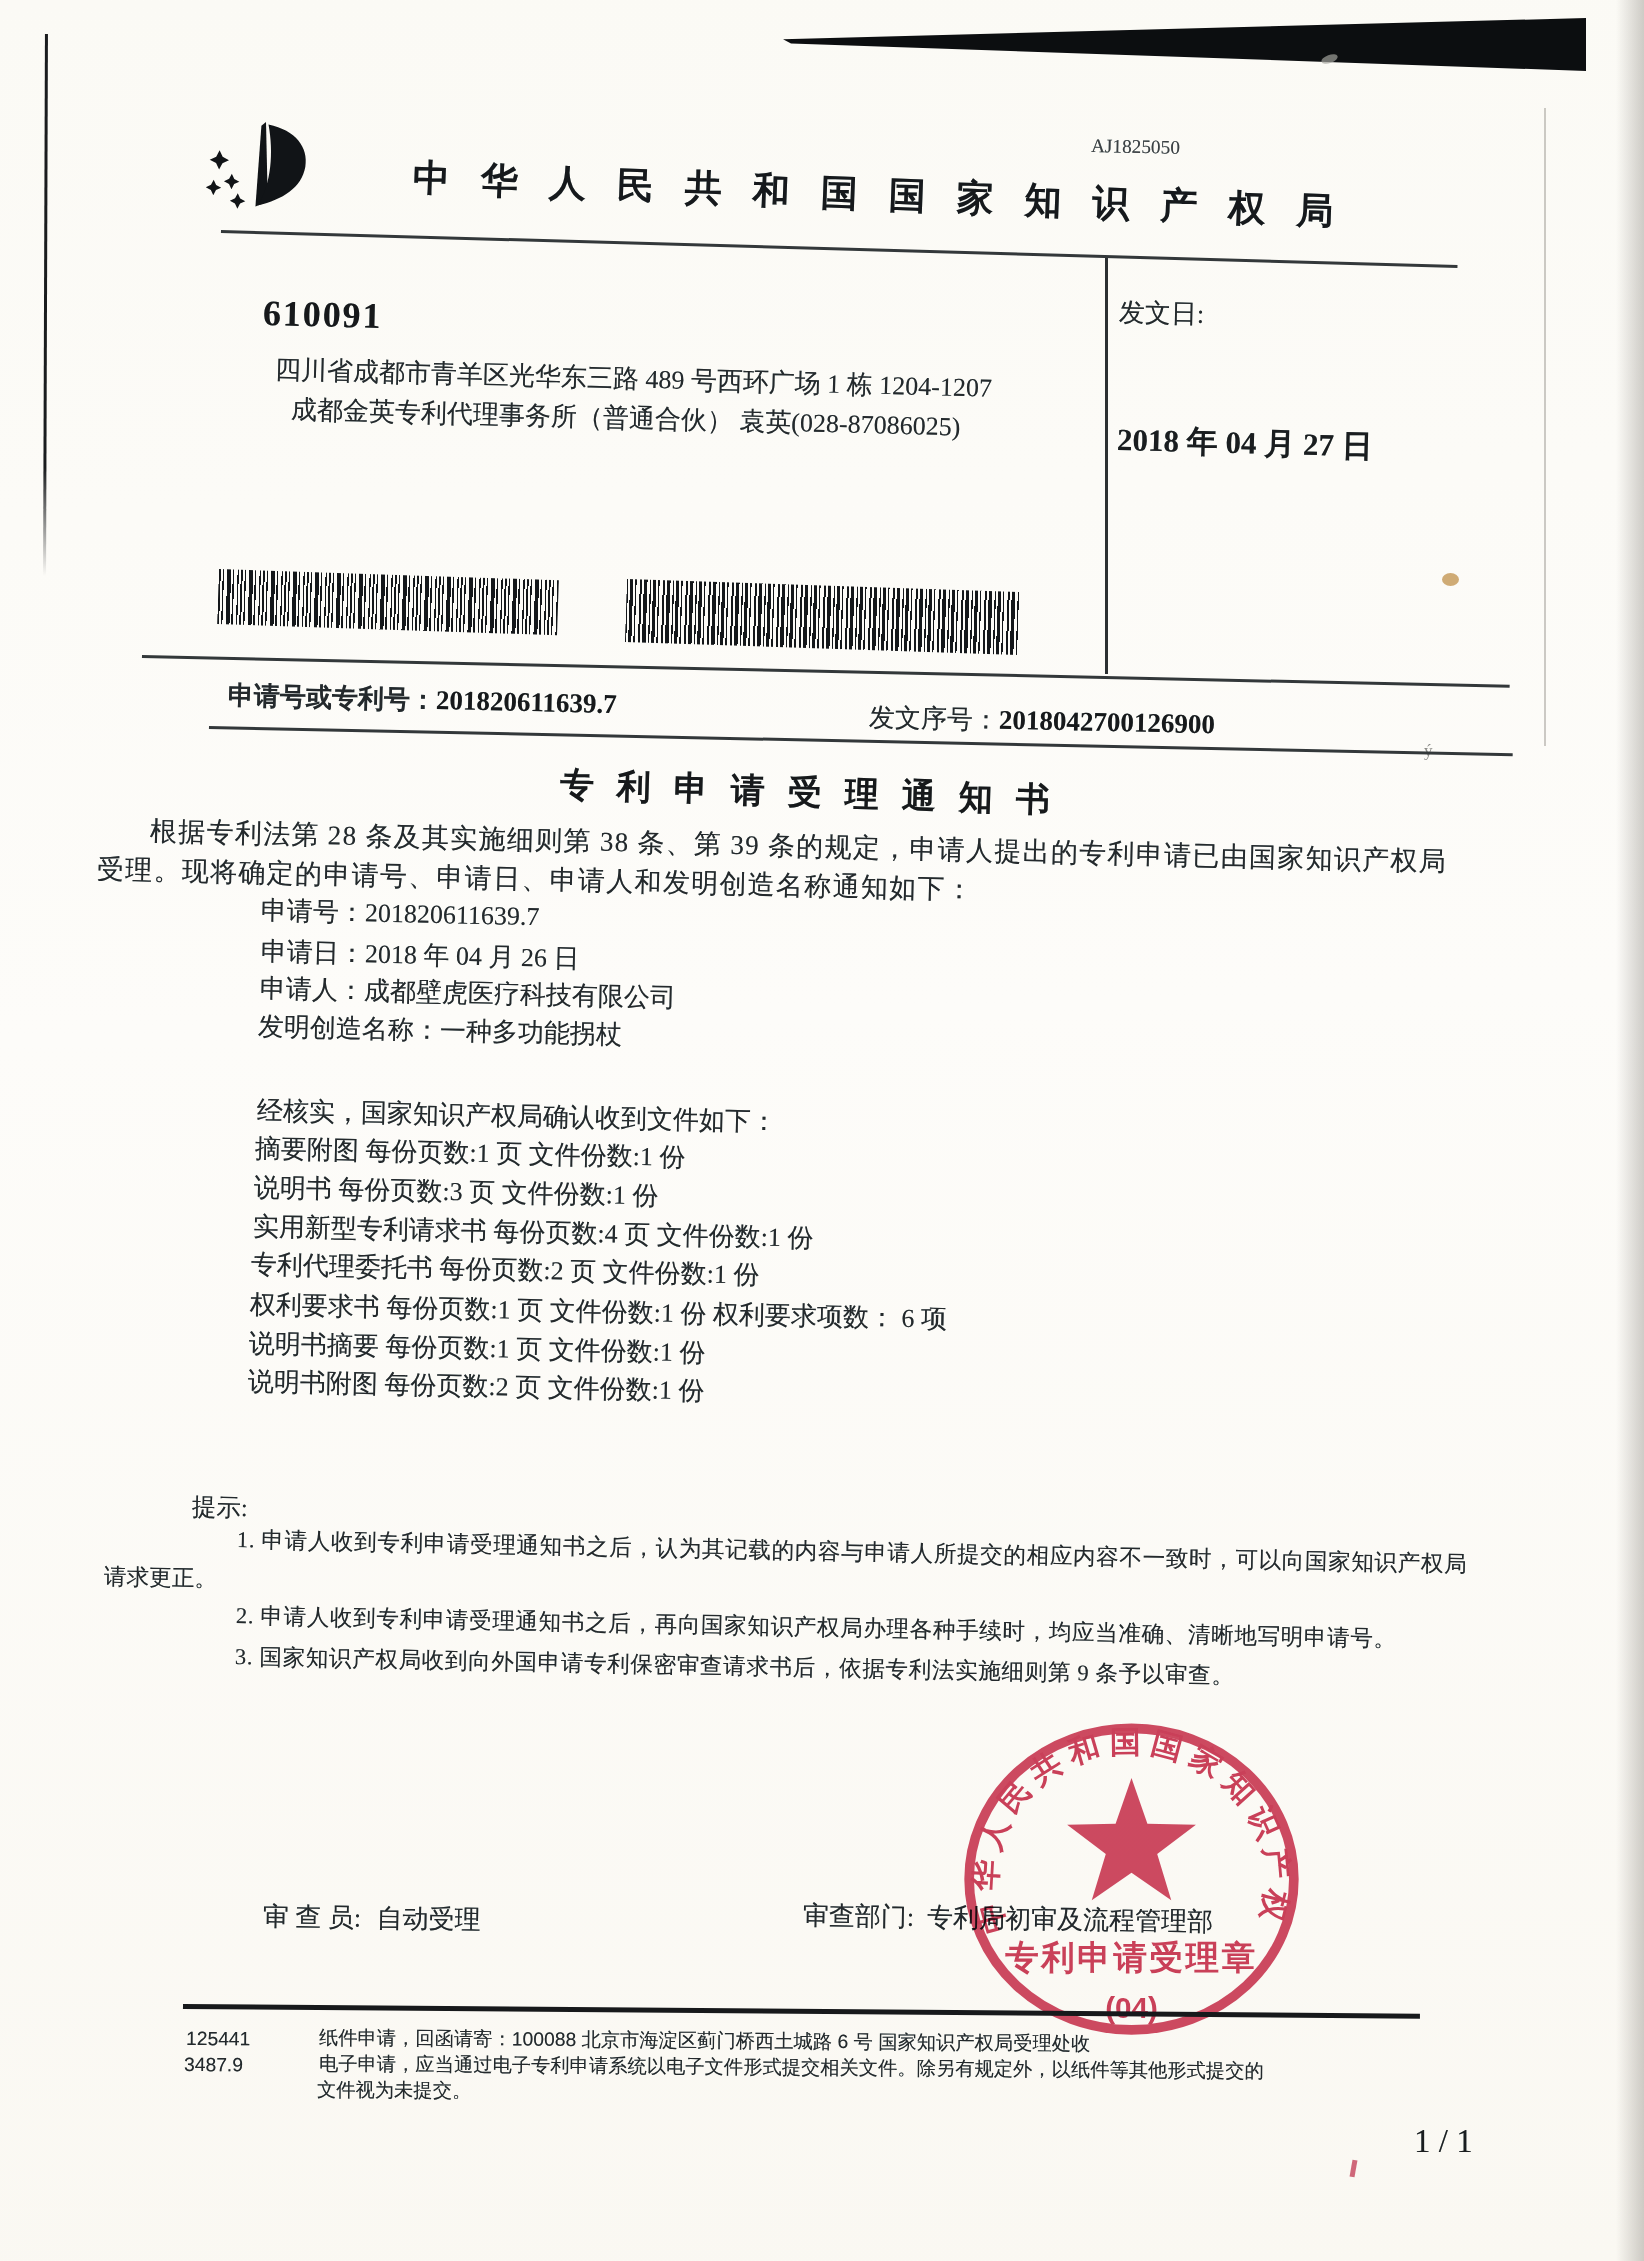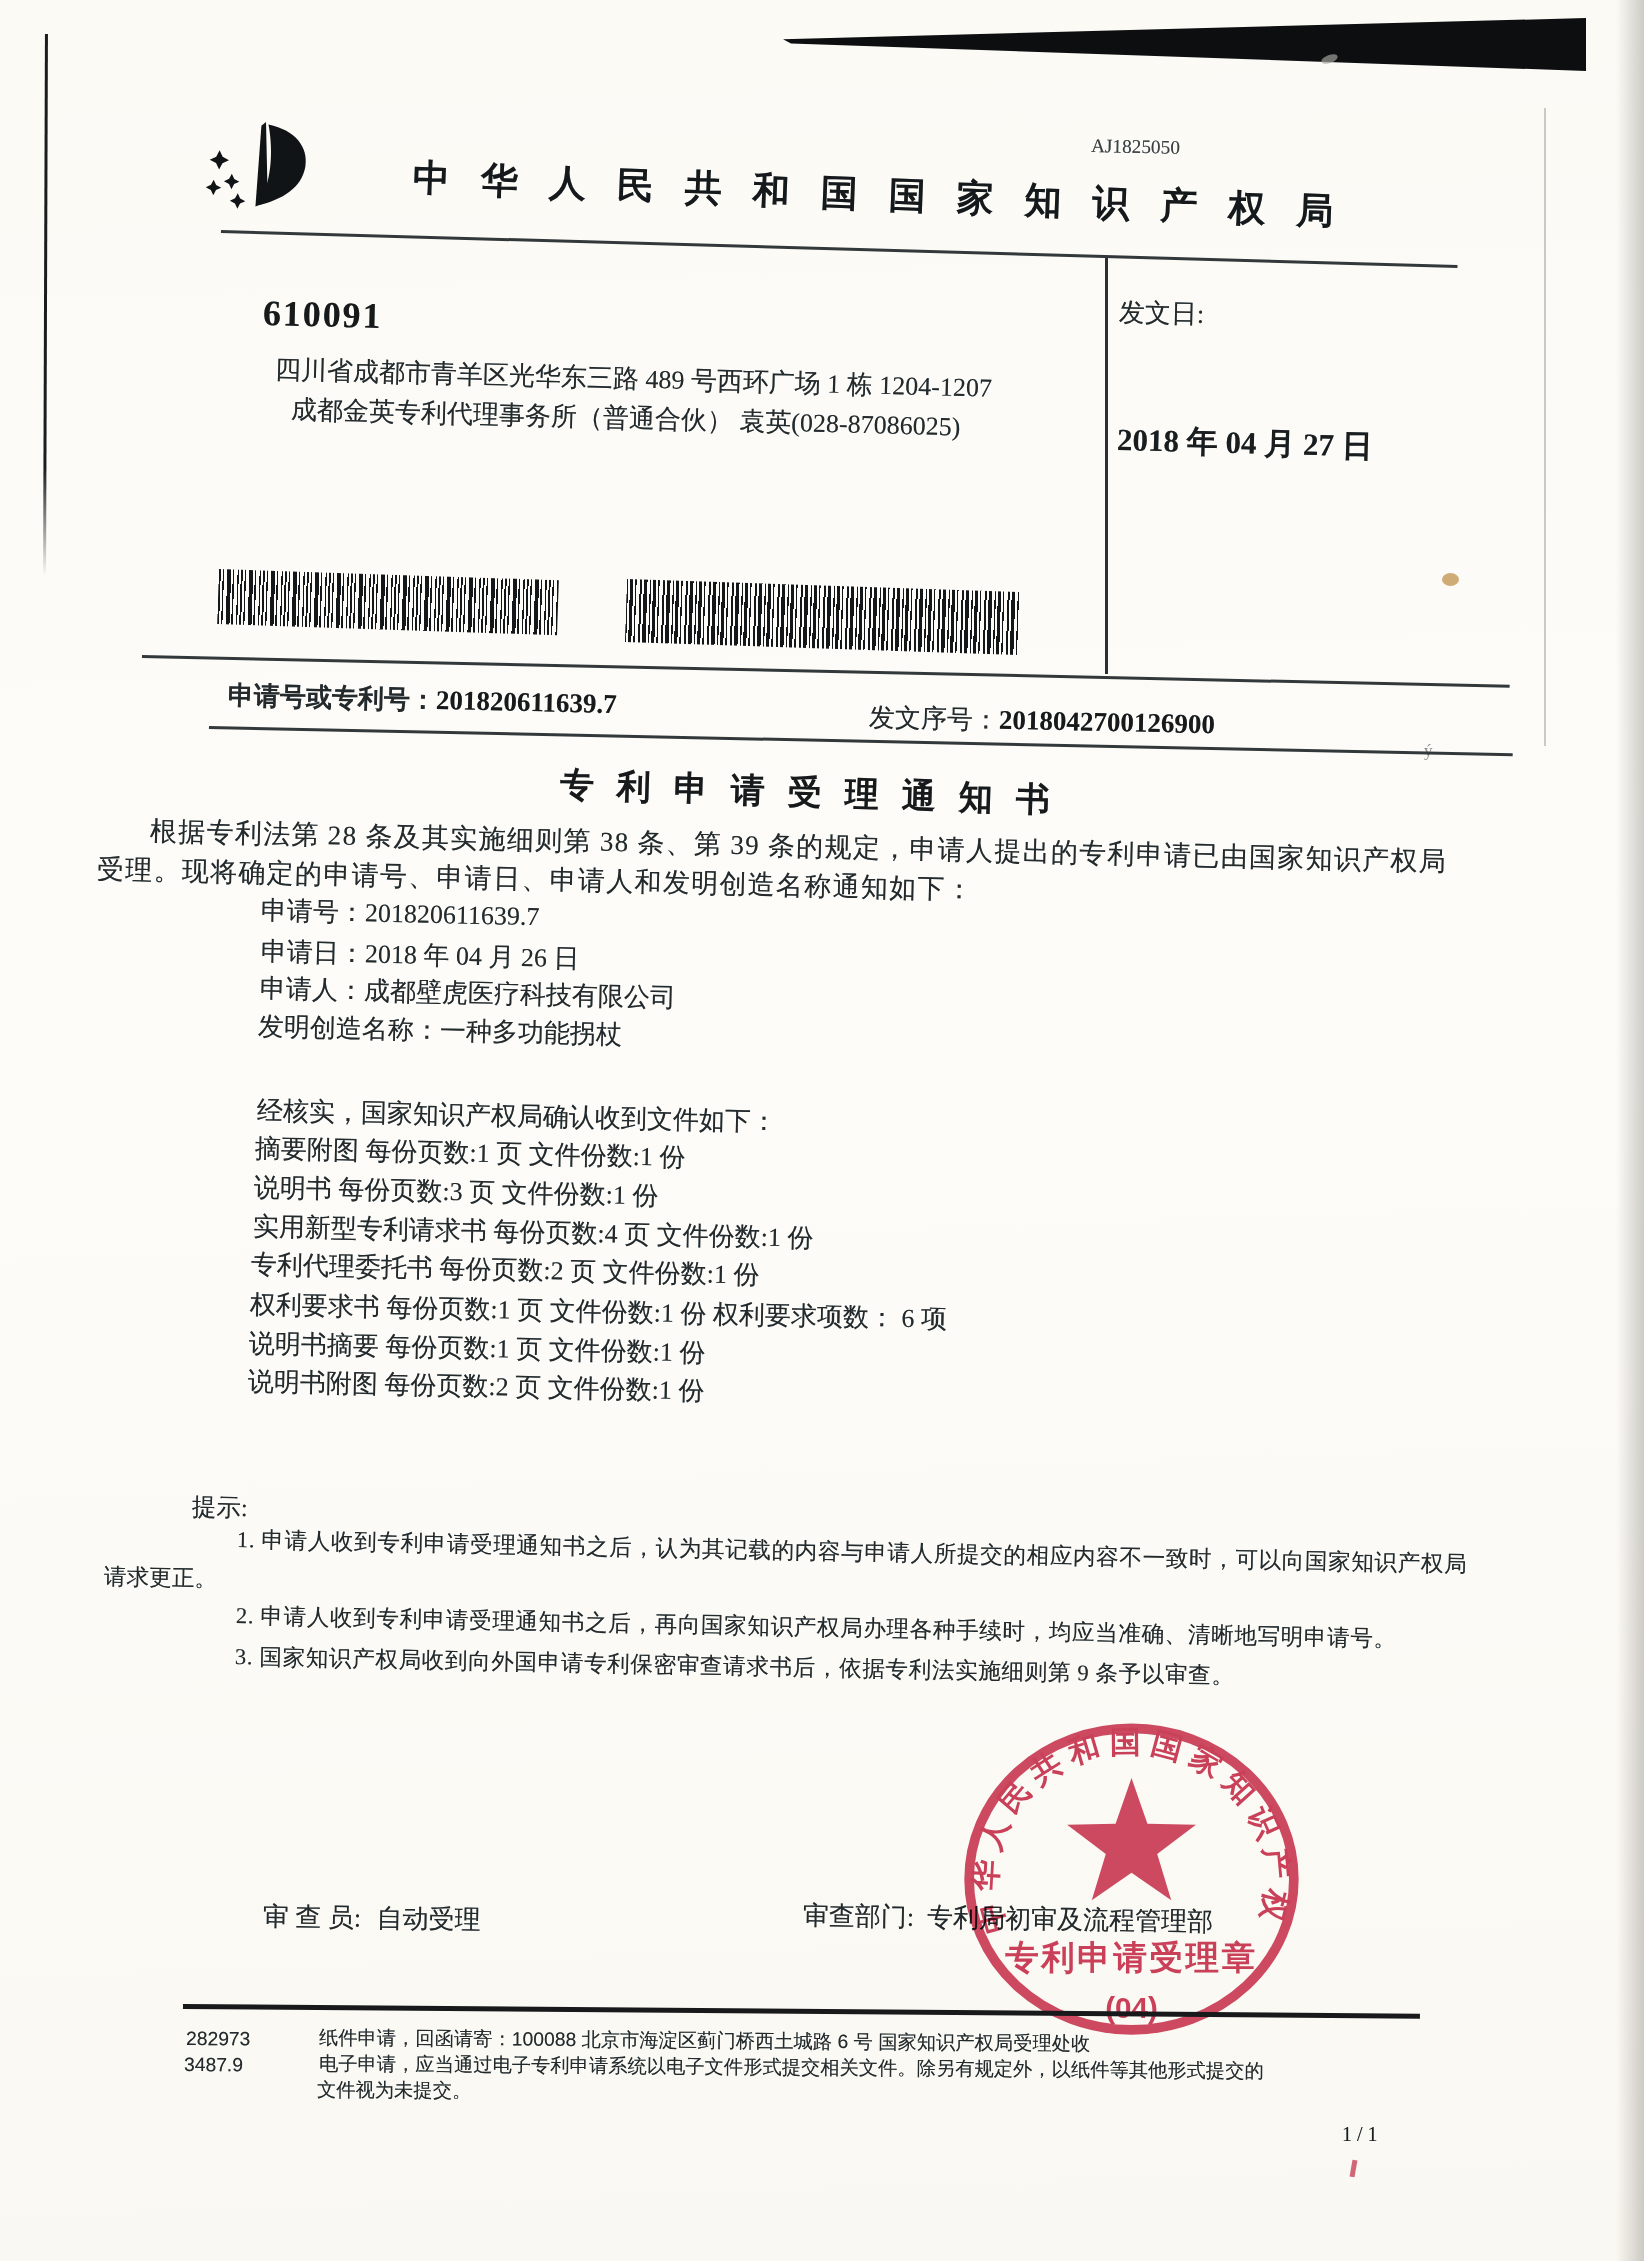--- a/index.html
+++ b/index.html
@@ -125,23 +125,23 @@
     <path fill="#c9304e" opacity=".95" d="M283,90 L307.7,161 L383,162.6 L322.9,208 L344.7,279.9 L283,237 L221.3,279.9 L243.1,208 L183.1,162.6 L258.3,161 Z"></path>
     <text font-family="Liberation Sans, DejaVu Sans, sans-serif" font-weight="bold" font-size="48" fill="#c9304e" letter-spacing="13">
       <textPath href="#arcpath" startOffset="6">中华人民共和国国家知识产权局</textPath>
     </text>
     <text x="283" y="386" text-anchor="middle" font-family="Liberation Sans, DejaVu Sans, sans-serif" font-weight="bold" font-size="52" fill="#c9304e" letter-spacing="4">专利申请受理章</text>
     <text x="283" y="462" text-anchor="middle" font-family="Liberation Sans, DejaVu Sans, sans-serif" font-weight="bold" font-size="46" fill="#c9304e">(04)</text>
   </svg>
 
   <div class="hline" style="left:183px;top:2004px;width:1237px;height:4.5px;background:#17191b;transform:rotate(.45deg);"></div>
 
-  <div class="ln sans" style="left:186px;top:2028px;font-size:19.3px;transform:rotate(.4deg);">282973</div>
+  <div class="ln sans" style="left:186px;top:2028px;font-size:19.3px;transform:rotate(.4deg);">125441</div>
   <div class="ln sans" style="left:184px;top:2054px;font-size:19.3px;transform:rotate(.4deg);">3487.9</div>
 
   <div class="ln sans" style="left:319px;top:2027px;font-size:19.3px;transform:rotate(.45deg);">纸件申请，回函请寄：100088 北京市海淀区蓟门桥西土城路 6 号  国家知识产权局受理处收</div>
   <div class="ln sans" style="left:319px;top:2053px;font-size:19.3px;transform:rotate(.45deg);">电子申请，应当通过电子专利申请系统以电子文件形式提交相关文件。除另有规定外，以纸件等其他形式提交的</div>
   <div class="ln sans" style="left:317px;top:2079px;font-size:19.3px;transform:rotate(.4deg);">文件视为未提交。</div>
 
-  <div class="ln" style="left:1342px;top:2123px;font-size:20px;color:#1a1d1f;">1 / 1</div>
+  <div class="ln" style="left:1414px;top:2123px;font-size:33px;color:#1a1d1f;">1 / 1</div>
 
 </div>
 
 
 </body></html>

